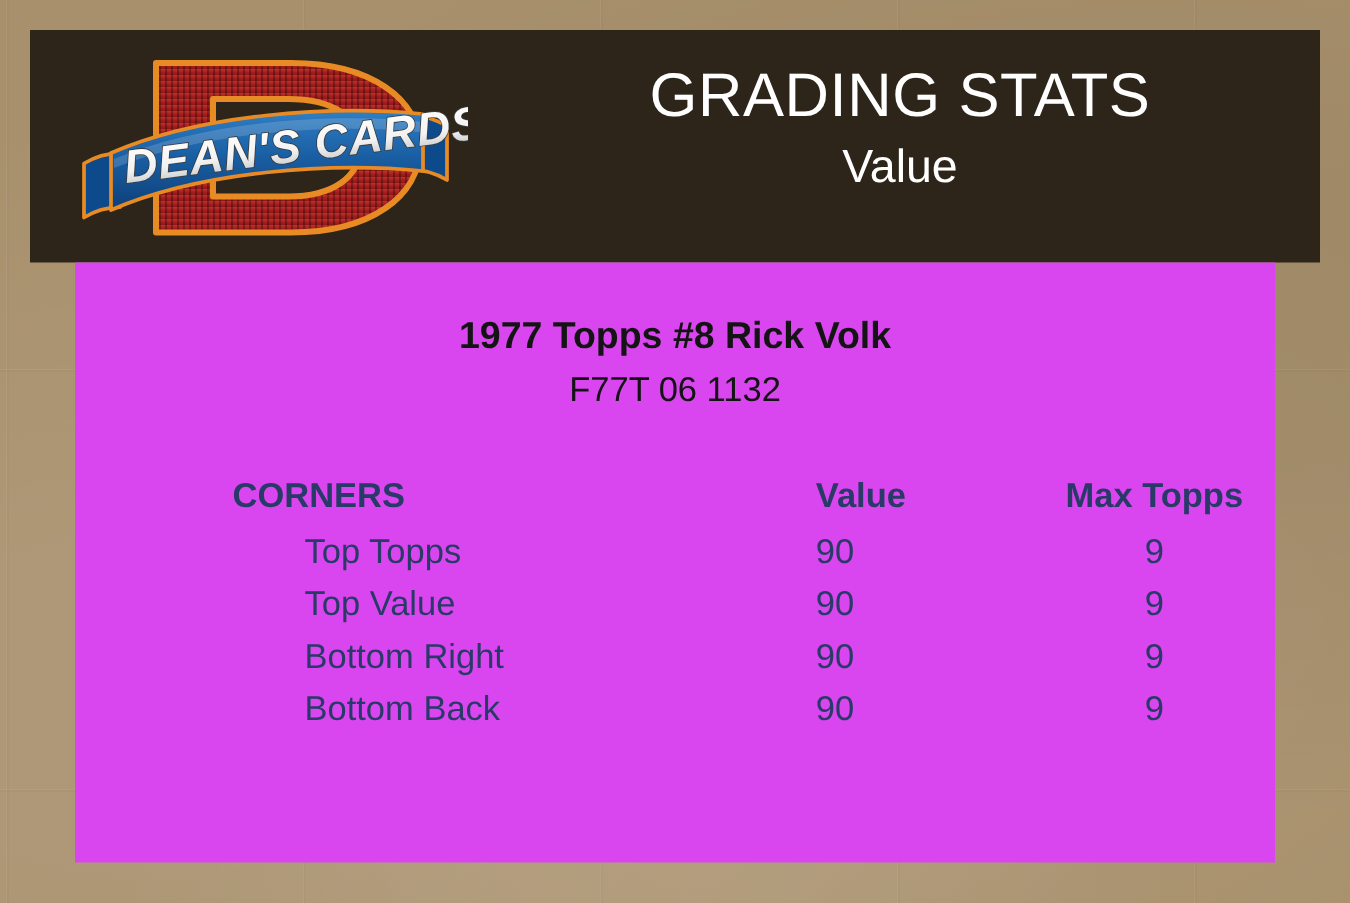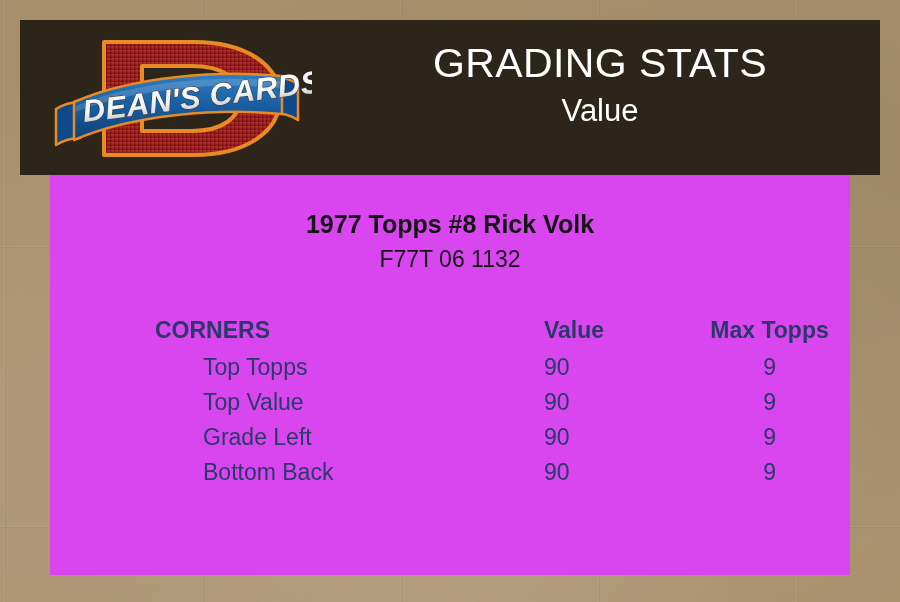--- a/index.html
+++ b/index.html
@@ -249,21 +249,21 @@
           <td class="col-label row-label">Top Topps</td>
           <td class="col-value">90</td>
           <td class="col-max">9</td>
         </tr>
         <tr>
           <td class="col-label row-label">Top Value</td>
           <td class="col-value">90</td>
           <td class="col-max">9</td>
         </tr>
         <tr>
-          <td class="col-label row-label">Grade Left</td>
+          <td class="col-label row-label">Bottom Right</td>
           <td class="col-value">90</td>
           <td class="col-max">9</td>
         </tr>
         <tr>
           <td class="col-label row-label">Bottom Back</td>
           <td class="col-value">90</td>
           <td class="col-max">9</td>
         </tr>
       </tbody>
     </table>

